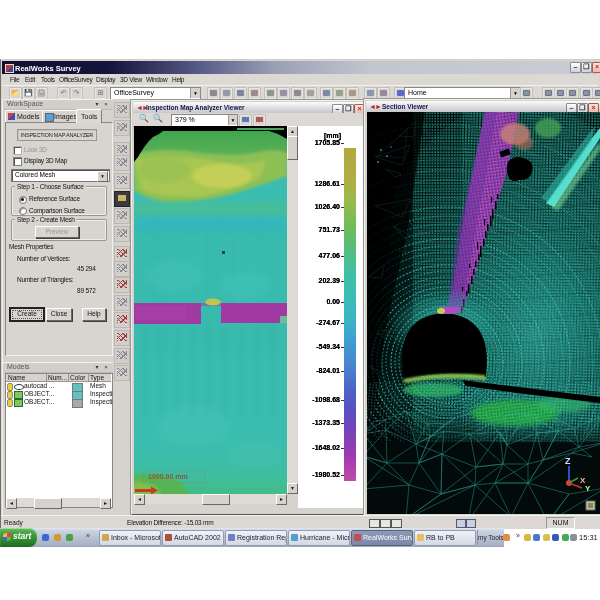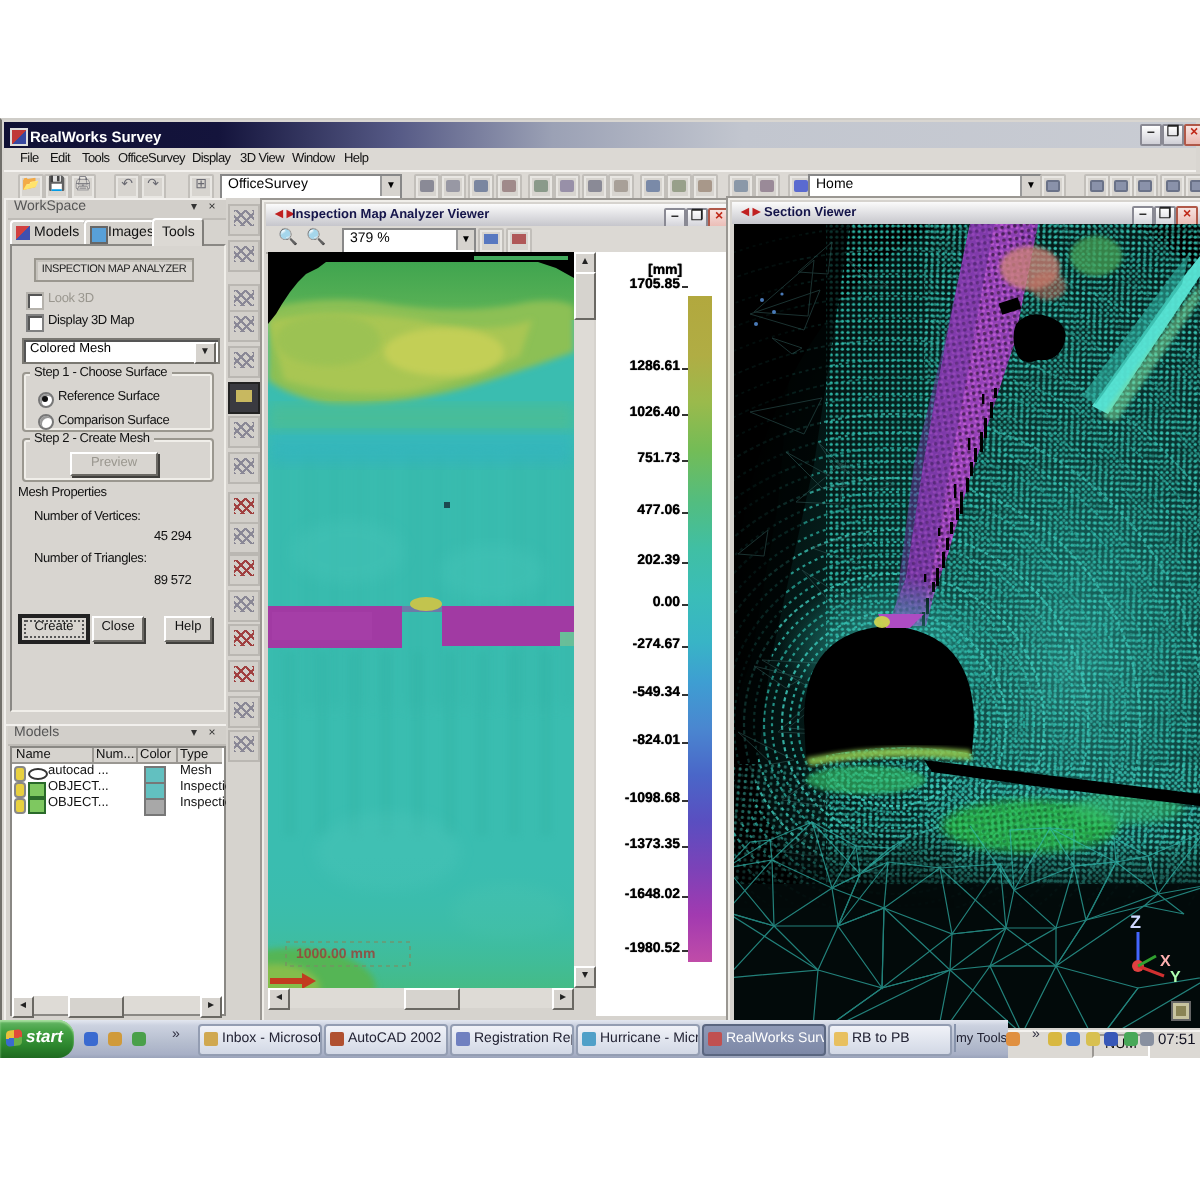--- a/index.html
+++ b/index.html
@@ -22,21 +22,21 @@
 .chk{position:absolute;width:7px;height:7px;background:#fff;border:1px solid #808080;box-shadow:inset 1px 1px 0 #555}
 .win{position:absolute;background:#d6d3ce;border:1px solid #f0eee9;border-right-color:#55534f;border-bottom-color:#55534f;box-shadow:0 0 0 1px #9a9792}
 .ctitle{position:absolute;left:1px;top:1px;right:1px;height:11px;background:linear-gradient(180deg,#fbfbfb,#c6c6cc);font-size:6.5px;font-weight:bold;color:#15154a}
 .wbtn{position:absolute;top:1.5px;width:9px;height:9px;background:linear-gradient(180deg,#fff,#cfcfd6);border:1px solid #8a8a94;border-radius:1px;font-size:7px;line-height:8px;text-align:center;color:#222}
 .wbtn.close{background:linear-gradient(180deg,#f6e3e0,#eab9b2);border-color:#b05848;color:#c02818;font-weight:bold}
 .vscroll{position:absolute;background:#dedbd6}
 .sarrow{position:absolute;width:9px;height:9px;background:#d6d3ce;border:1px solid #fff;border-right-color:#6a6863;border-bottom-color:#6a6863;font-size:6px;line-height:8px;text-align:center;color:#222}
 .legend{position:absolute;background:#fff}
 .leglab{position:absolute;font-size:7px;font-weight:bold;color:#000;text-shadow:0 0 0.4px #000;text-align:right;width:40px;white-space:nowrap}
 .statusbar{position:absolute;left:0;top:455px;width:600px;height:13px;background:#dcd9d4;border-top:1px solid #f4f2ef;font-size:6.5px;color:#111}
-.taskbar{position:absolute;left:0;top:510px;width:504px;height:19px;background:linear-gradient(180deg,#e3e7f0 0%,#ccd2e0 14%,#b6becf 58%,#a8b0c6 90%,#9aa3ba 100%)}
+.taskbar{position:absolute;left:0;top:528px;width:504px;height:19px;background:linear-gradient(180deg,#e3e7f0 0%,#ccd2e0 14%,#b6becf 58%,#a8b0c6 90%,#9aa3ba 100%)}
 .tskbtn{position:absolute;top:2px;height:14px;background:linear-gradient(180deg,#f0f2f8,#d2d8e5);border:1px solid #939db2;border-radius:2px;font-size:7px;color:#223;overflow:hidden;white-space:nowrap}
 .tskbtn.active{background:linear-gradient(180deg,#8e99b6,#7d88a6);color:#fff;border-color:#5a6680}
 .trayicon{position:absolute;top:6px;width:7px;height:7px;border-radius:2px}
 </style></head>
 <body>
 <div class="app">
     <div class="tb">
       <span style="position:absolute;left:3px;top:2.5px;width:7px;height:7px;background:linear-gradient(135deg,#c03838 0 50%,#3848a0 50% 100%);border:1px solid #ddd"></span>
       <span style="position:absolute;left:13px;top:2.5px">RealWorks Survey</span>
       <span class="wbtn" style="left:568px;top:1px">–</span>
@@ -707,13 +707,13 @@
     <span class="abs" style="left:477px;top:2px;width:1px;height:14px;background:#8894ac"></span>
     <span class="abs" style="left:478px;top:6px;font-size:6.5px;color:#223">my Tools</span>
     <span class="trayicon" style="left:503px;background:#e09040"></span>
     <span class="abs" style="left:516px;top:4px;font-size:7px;color:#334">»</span>
     <span class="trayicon" style="left:524px;background:#d8b840"></span>
     <span class="trayicon" style="left:533px;background:#4878d0"></span>
     <span class="trayicon" style="left:543px;background:#d8c050"></span>
     <span class="trayicon" style="left:552px;background:#3858b8"></span>
     <span class="trayicon" style="left:562px;background:#48a858"></span>
     <span class="trayicon" style="left:570px;background:#8890a0"></span>
-    <span class="abs" style="left:579px;top:5px;font-size:7.5px;color:#112">07:51</span>
+    <span class="abs" style="left:579px;top:5px;font-size:7.5px;color:#112">15:31</span>
   </div>
 </body></html>

